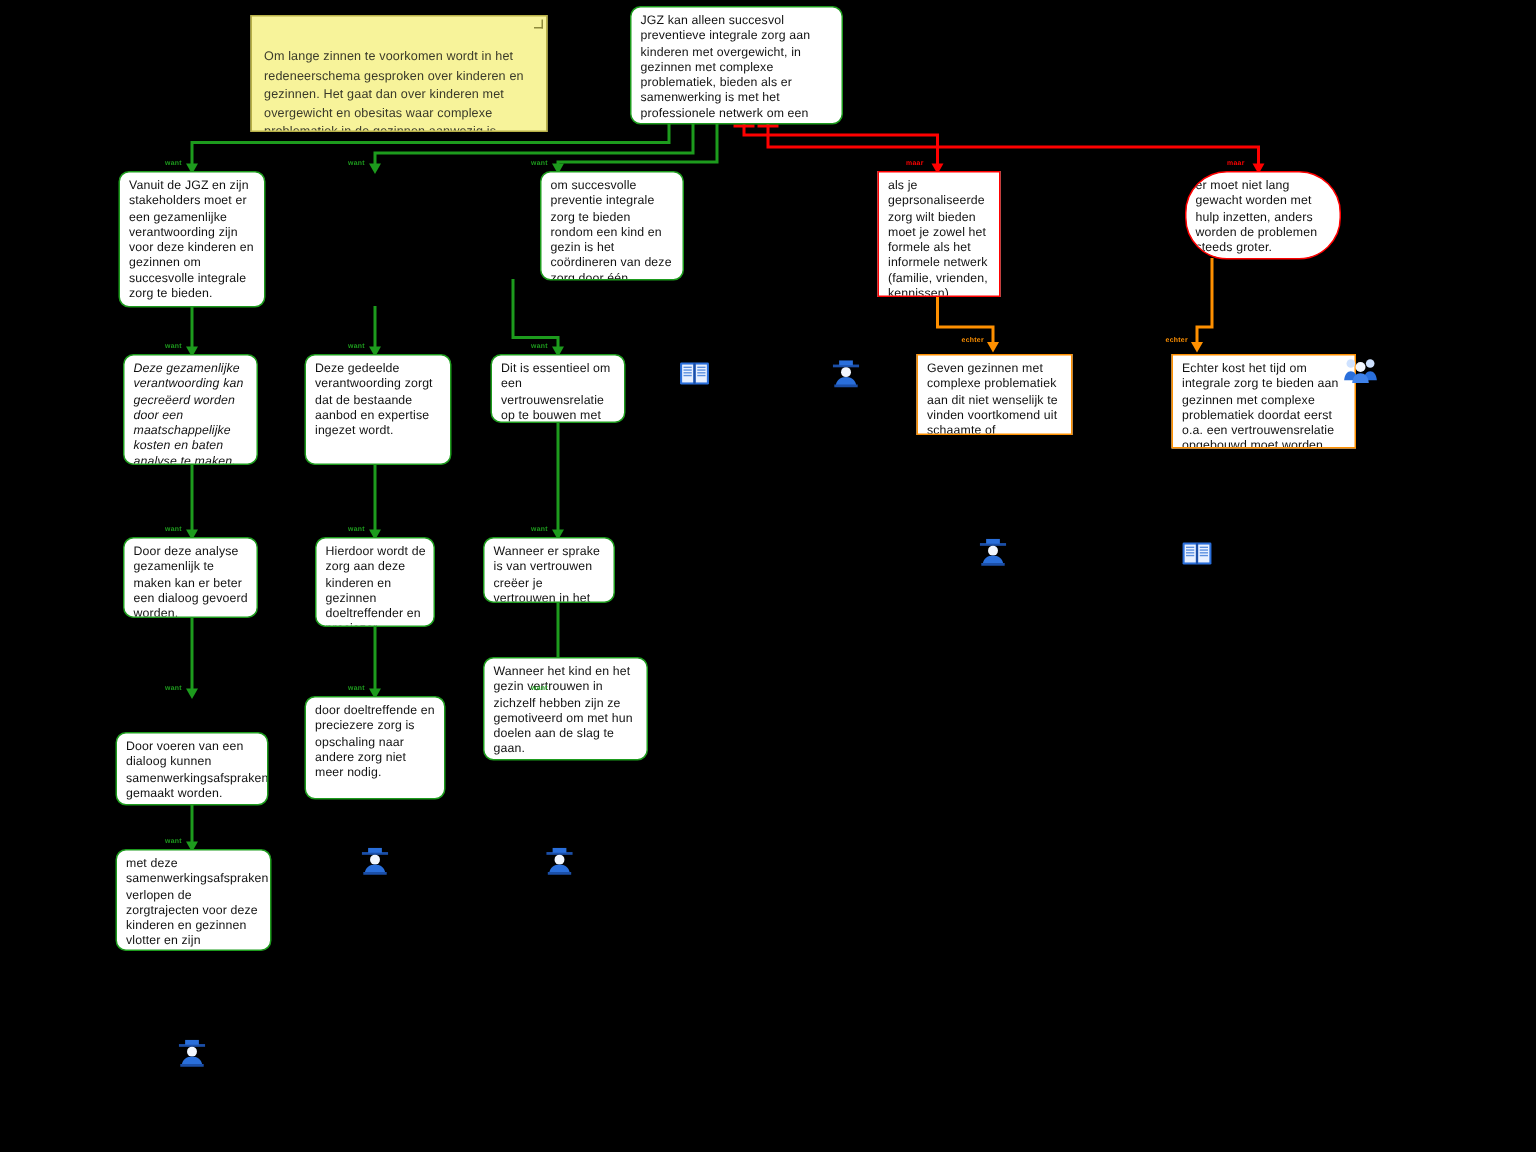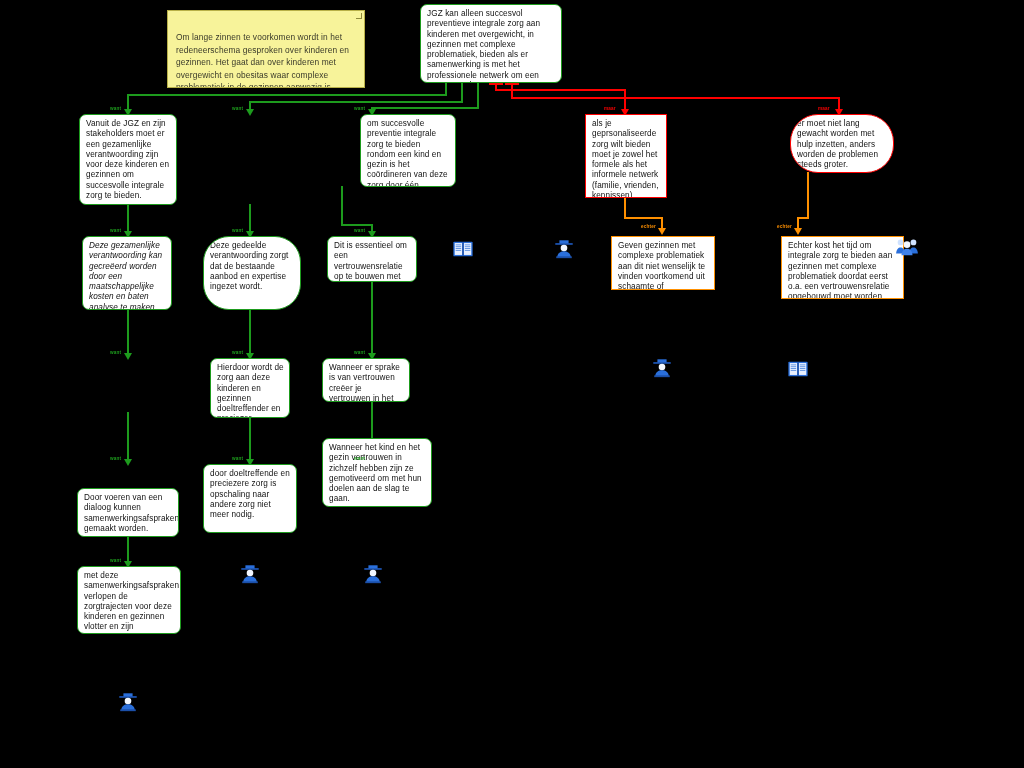--- a/index.html
+++ b/index.html
@@ -136,33 +136,36 @@
   <div class="node red" style="left:585px;top:114px;width:82px;height:84px;">
     <span>als je geprsonaliseerde zorg wilt bieden moet je zowel het formele als het informele netwerk  (familie, vrienden, kennissen) inzetten.</span>
   </div>
   <div class="node red" style="left:790px;top:114px;width:104px;height:59px;border-radius:28px;">
     <span>er moet niet lang gewacht worden met hulp inzetten, anders worden de problemen steeds groter.</span>
   </div>
 
   <div class="node" style="left:82px;top:236px;width:90px;height:74px;font-style:italic;">
     <span>Deze gezamenlijke verantwoording kan gecreëerd worden door een maatschappelijke kosten en baten analyse te maken.</span>
   </div>
-  <div class="node" style="left:203px;top:236px;width:98px;height:74px;border-radius:26px;">
+  <div class="node" style="left:203px;top:236px;width:98px;height:74px;">
     <span>Deze gedeelde verantwoording zorgt dat de bestaande aanbod en expertise ingezet wordt.</span>
   </div>
   <div class="node" style="left:327px;top:236px;width:90px;height:46px;">
     <span>Dit is essentieel om een vertrouwensrelatie op te bouwen met het kind en het gezin.</span>
   </div>
   <div class="node orange" style="left:611px;top:236px;width:104px;height:54px;">
     <span>Geven gezinnen met complexe problematiek aan dit niet wenselijk te vinden voortkomend uit schaamte of anderszins.</span>
   </div>
   <div class="node orange" style="left:737px;top:236px;width:123px;height:63px;margin-left:44px;">
     <span>Echter kost het tijd om integrale zorg te bieden aan gezinnen met complexe problematiek doordat eerst o.a. een vertrouwensrelatie opgebouwd moet worden.</span>
   </div>
 
+  <div class="node" style="left:82px;top:358px;width:90px;height:54px;">
+    <span>Door deze analyse gezamenlijk te maken kan er beter een dialoog gevoerd worden.</span>
+  </div>
   <div class="node" style="left:210px;top:358px;width:80px;height:60px;">
     <span>Hierdoor wordt de zorg aan deze kinderen en gezinnen doeltreffender en preciezer.</span>
   </div>
   <div class="node" style="left:322px;top:358px;width:88px;height:44px;">
     <span>Wanneer er sprake is van vertrouwen creëer je vertrouwen in het kind en het gezin.</span>
   </div>
 
   <div class="node" style="left:77px;top:488px;width:102px;height:49px;">
     <span>Door voeren van een dialoog kunnen samenwerkingsafspraken gemaakt worden.</span>
   </div>

